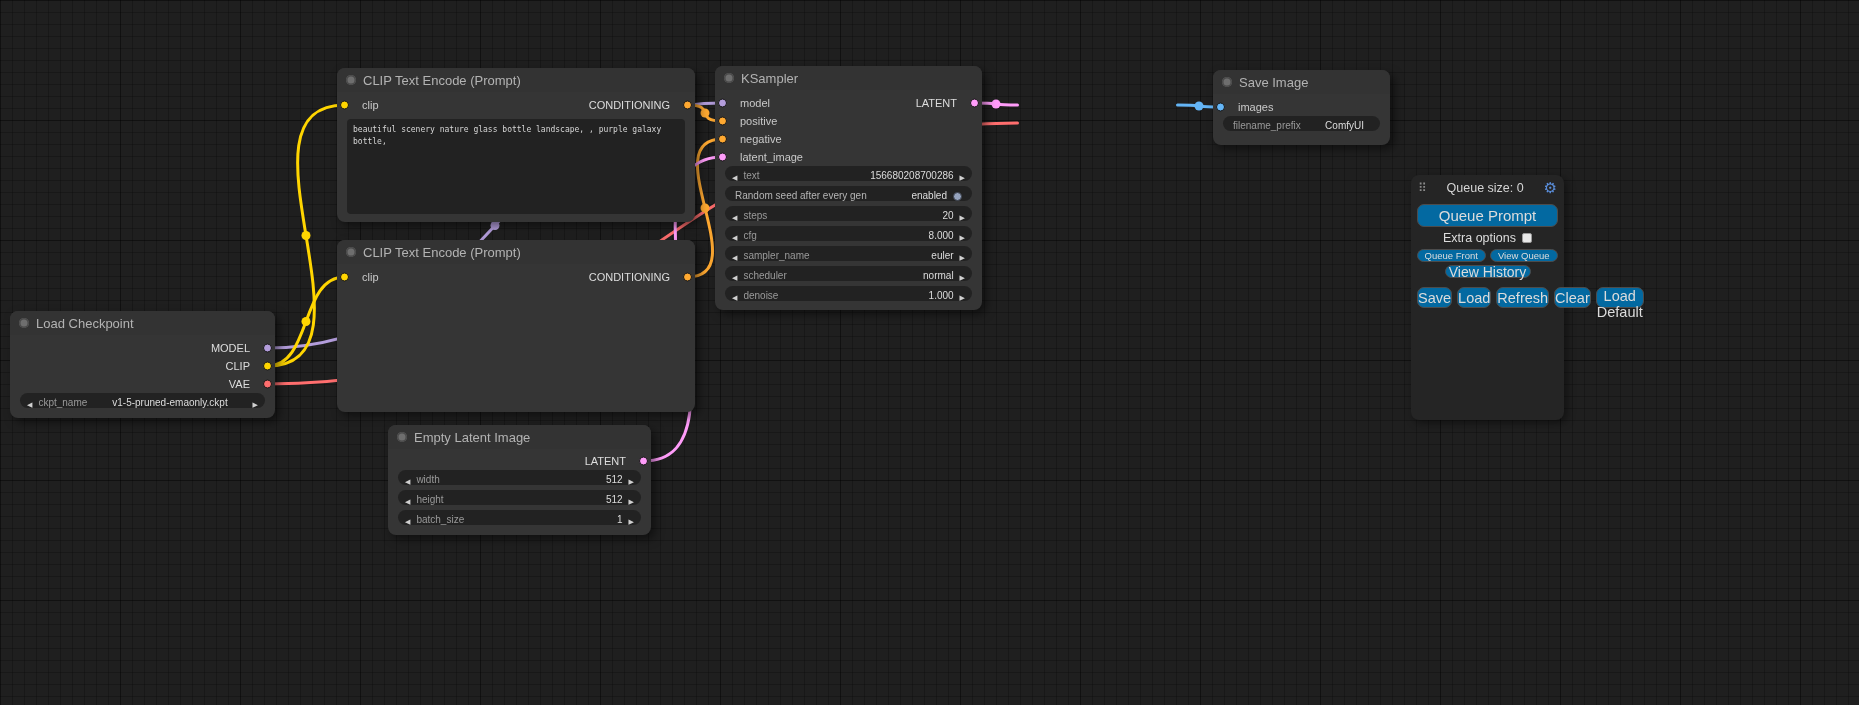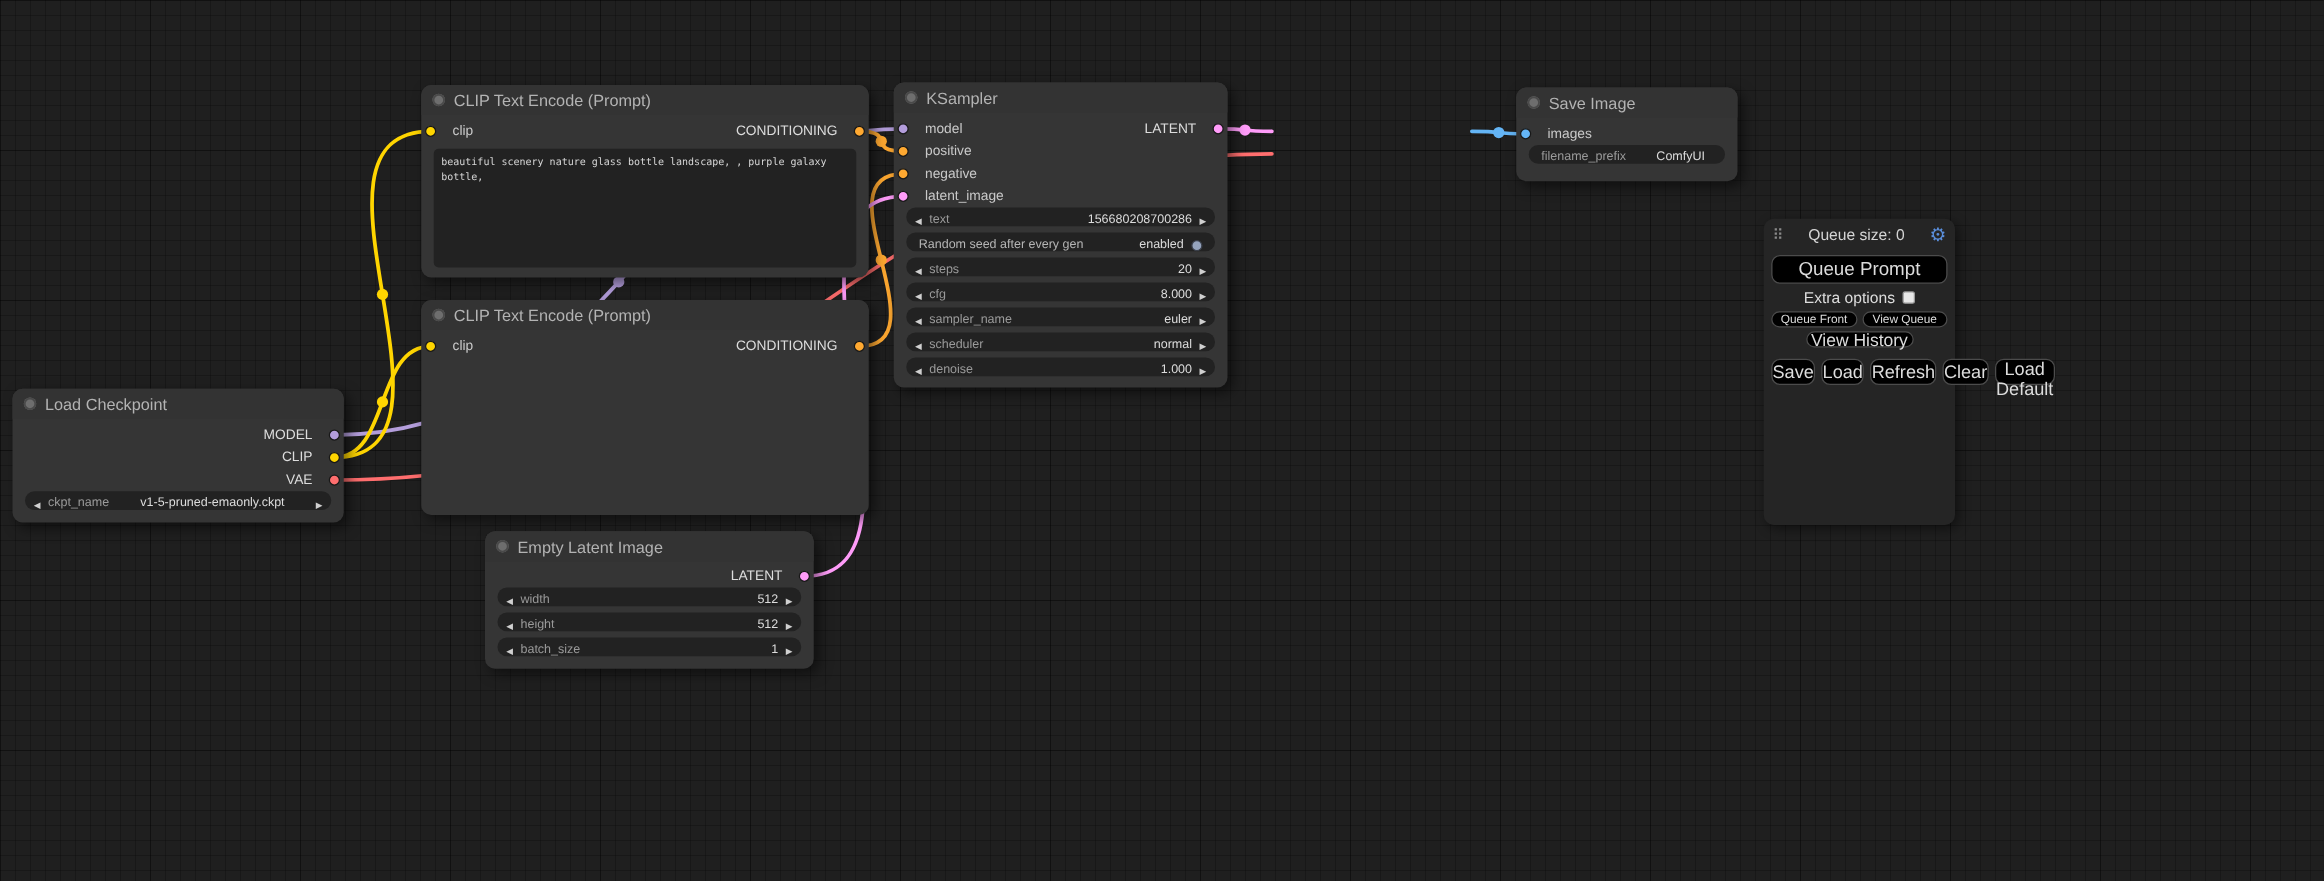--- a/index.html
+++ b/index.html
@@ -86,21 +86,21 @@
     padding-bottom:8px;
   }
   .menu-header {
     height:25px; display:flex; align-items:center; justify-content:space-between;
     padding:0 7px;
   }
   .drag-handle { color:#8a8a8a; font-size:12px; cursor:grab; }
   .queue-size { color:#d4d4d4; font-size:12.5px; }
   .gear { color:#5a8edb; font-size:15px; cursor:pointer; }
   .btn {
-    background:#000000; border:1px solid #4c4c4c; color:#dcdcdc;
+    background:#0369a1; border:1px solid #4c4c4c; color:#dcdcdc;
     border-radius:7px; cursor:pointer; font-family:"Liberation Sans", sans-serif;
     display:block;
   }
   .btn.queue { width:calc(100% - 12px); margin:4px 6px 0; height:23px; font-size:15px; }
   .extra-row {
     height:22px; display:flex; align-items:center; justify-content:center; gap:6px;
     color:#dddddd; font-size:12.5px;
   }
   .checkbox { width:10px; height:10px; background:#e8e8e8; border-radius:2px; border:1px solid #9a9a9a; }
   .small-row { display:flex; gap:4px; margin:0 6px; justify-content:center; }

